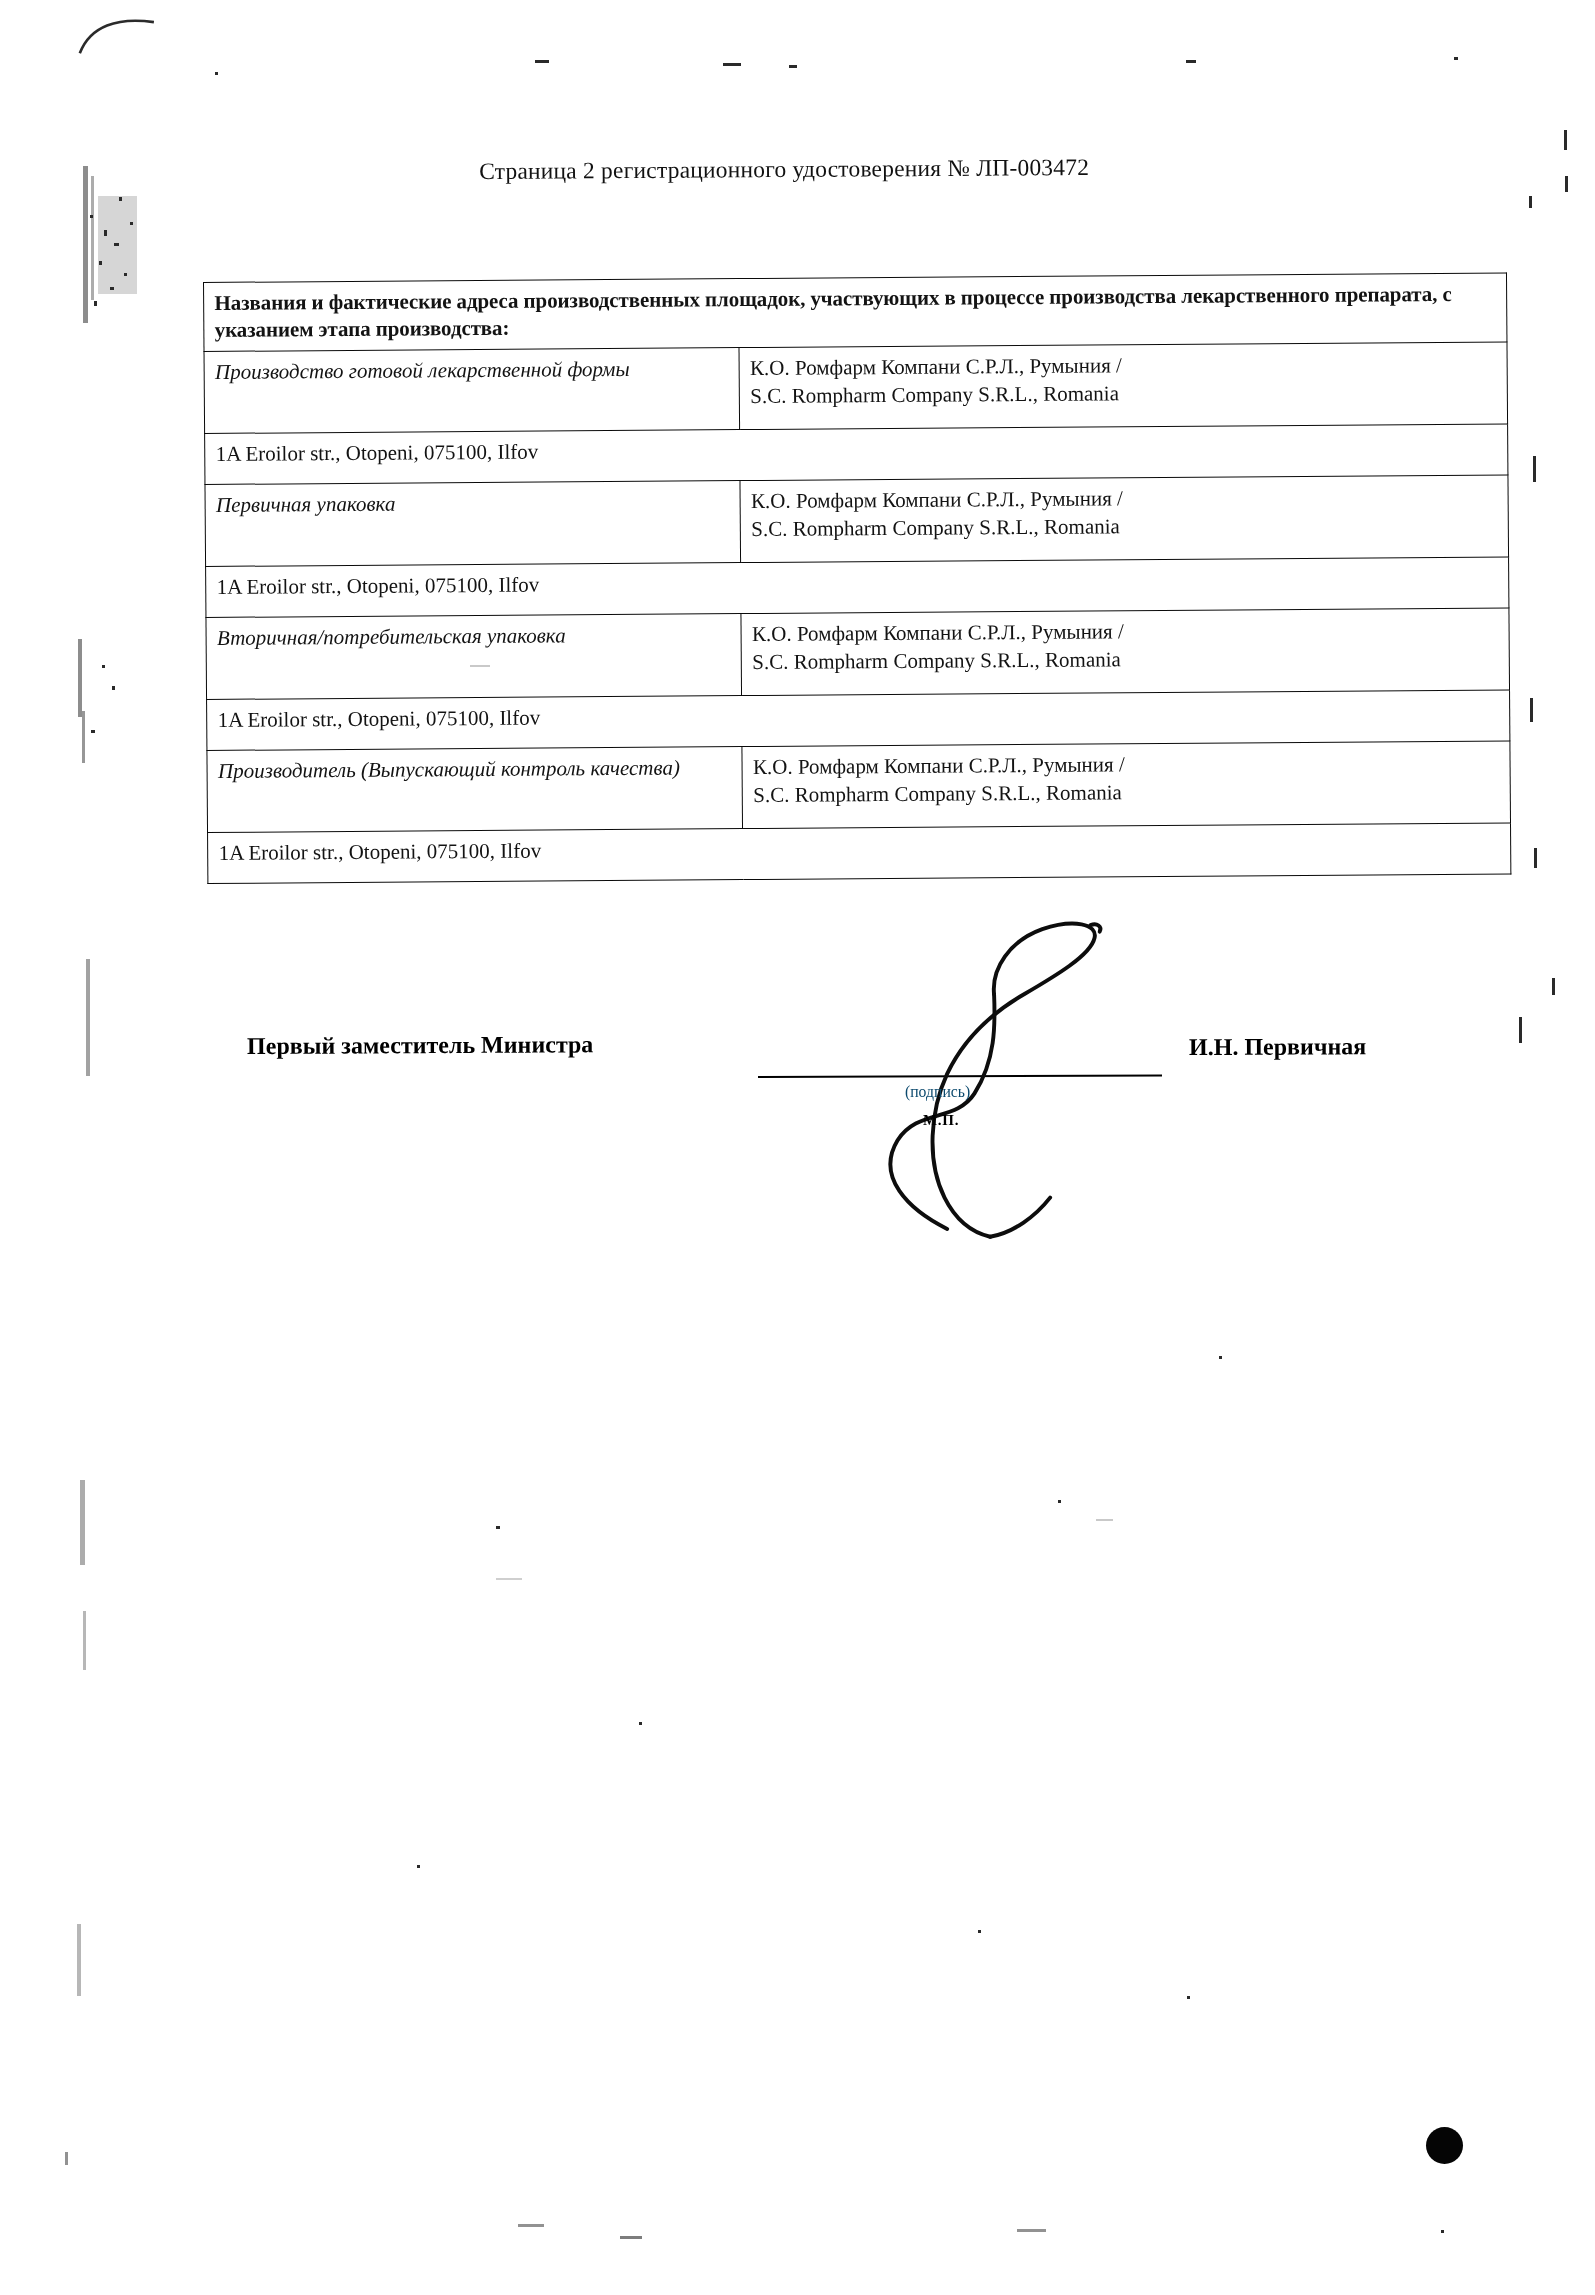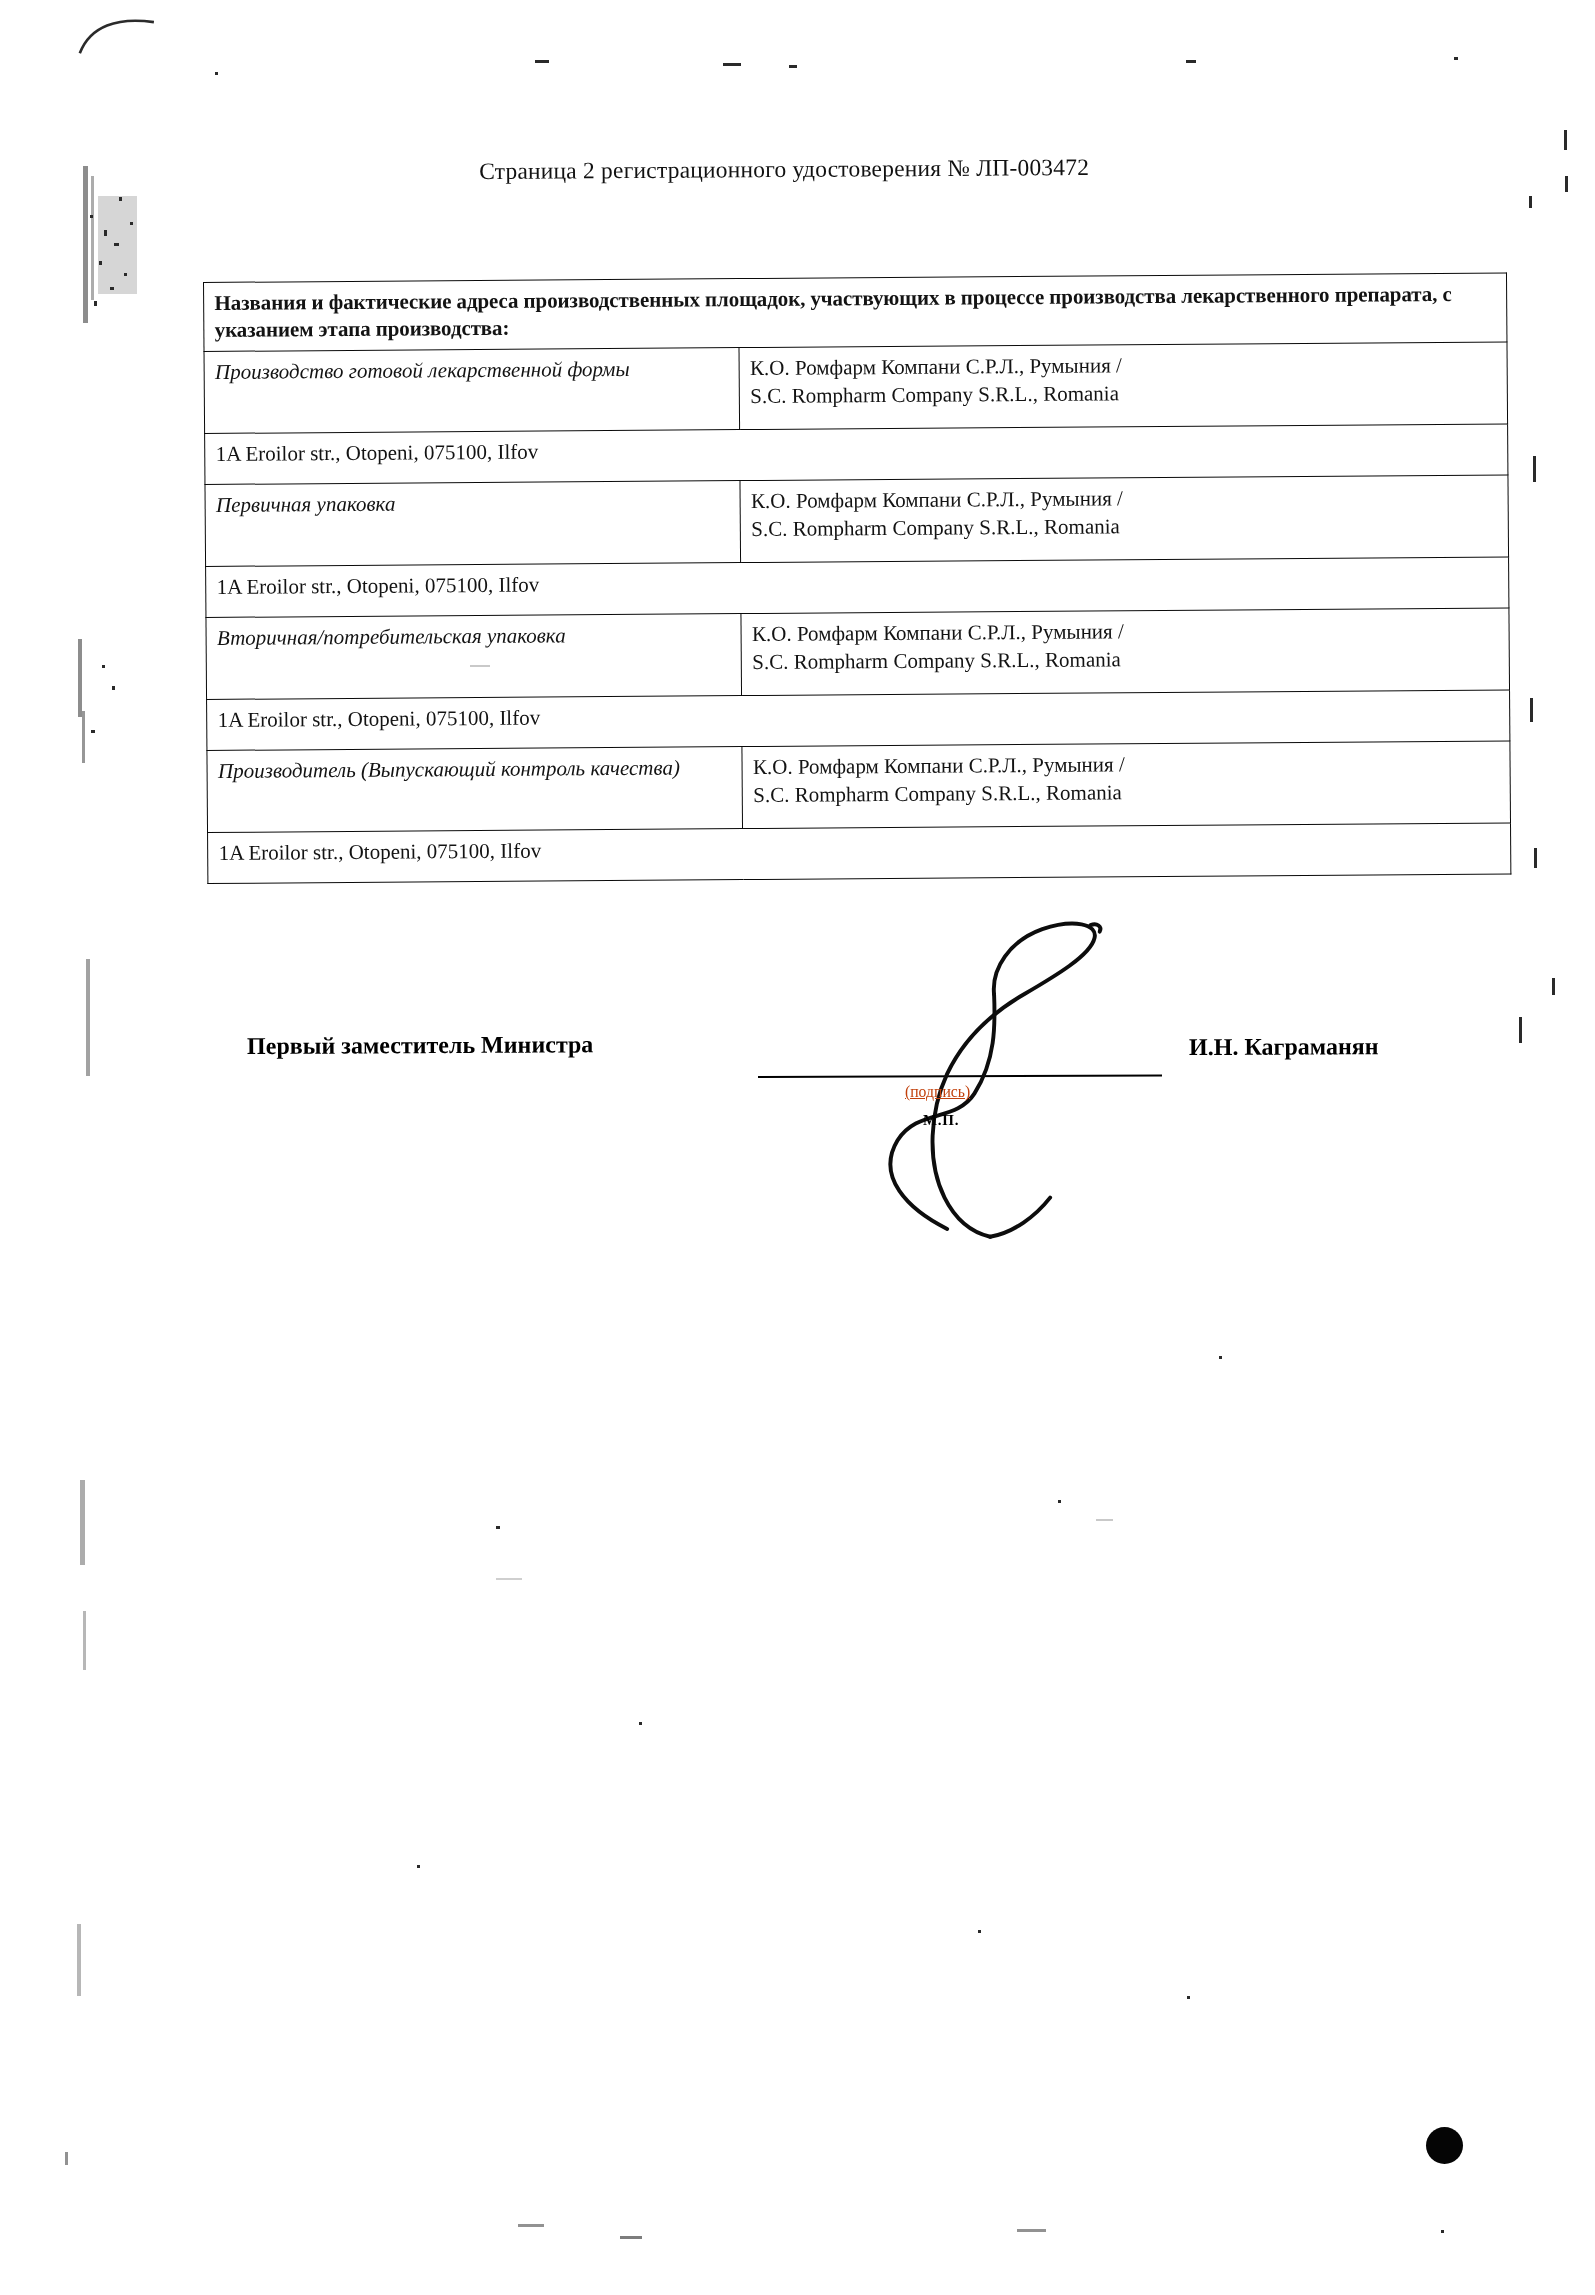--- a/index.html
+++ b/index.html
@@ -106,23 +106,22 @@
     font-weight: bold;
     white-space: nowrap;
     transform: rotate(-0.25deg);
     transform-origin: left top;
   }
   #sig-caption {
     position: absolute;
     left: 905px;
     top: 1083px;
     font-size: 15.7px;
-    color: #c2410c;
-    white-space: nowrap;
-    text-decoration: underline;
+    color: #0c4a6e;
+    white-space: nowrap;
   }
   #stamp-mark {
     position: absolute;
     left: 923px;
     top: 1112px;
     font-size: 15px;
     font-weight: bold;
     letter-spacing: 0.7px;
     white-space: nowrap;
   }
@@ -228,21 +227,21 @@
                C 146 318, 140 396, 168 452 C 186 488, 212 506, 238 512"></path>
       <path d="M238 512 C 274 506, 308 480, 330 452"></path>
       <path d="M392 34 C 402 30, 410 36, 406 44"></path>
     </g>
   </svg>
 
   <div id="sig-caption">(подпись)</div>
 
   <div id="stamp-mark">М.П.</div>
 
-  <div id="sig-name">И.Н. Каграманян</div>
+  <div id="sig-name">И.Н. Первичная</div>
 
   <div id="ink-dot"></div>
 
   <div id="noise-layer">
 
     <svg style="position:absolute;left:72px;top:13px;width:91px;height:52px" viewBox="0 0 140 80">
       <path d="M12 62 C 28 20, 70 6, 126 14" fill="none" stroke="#2b2b2b" stroke-width="4"></path>
     </svg>
 
     <div class="smudge" style="left:83px;top:166px;width:5.2px;height:157px;"></div>

